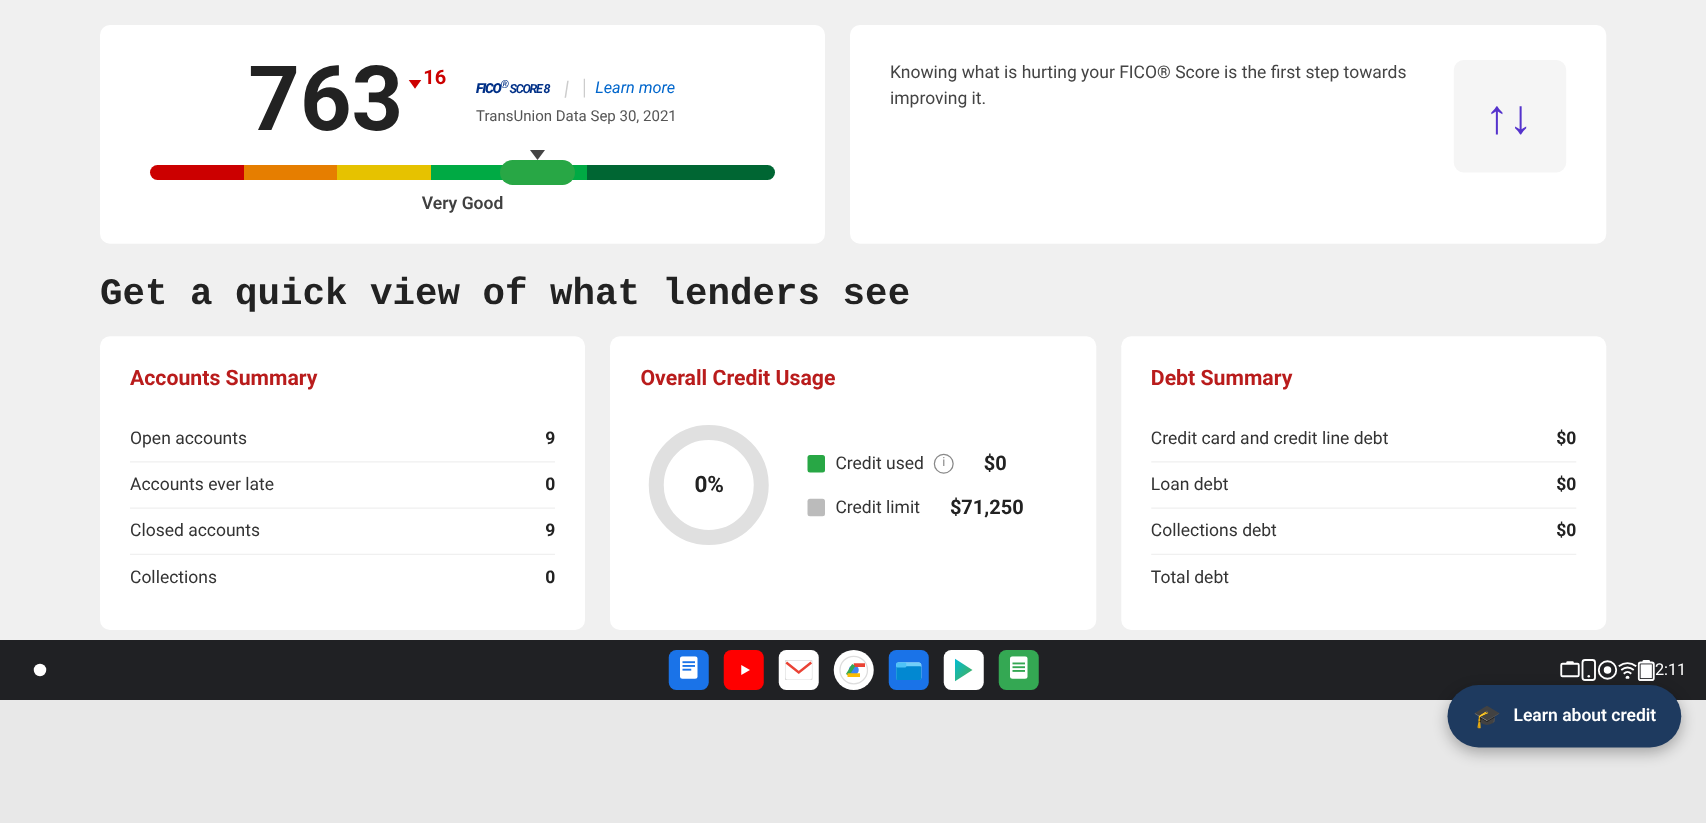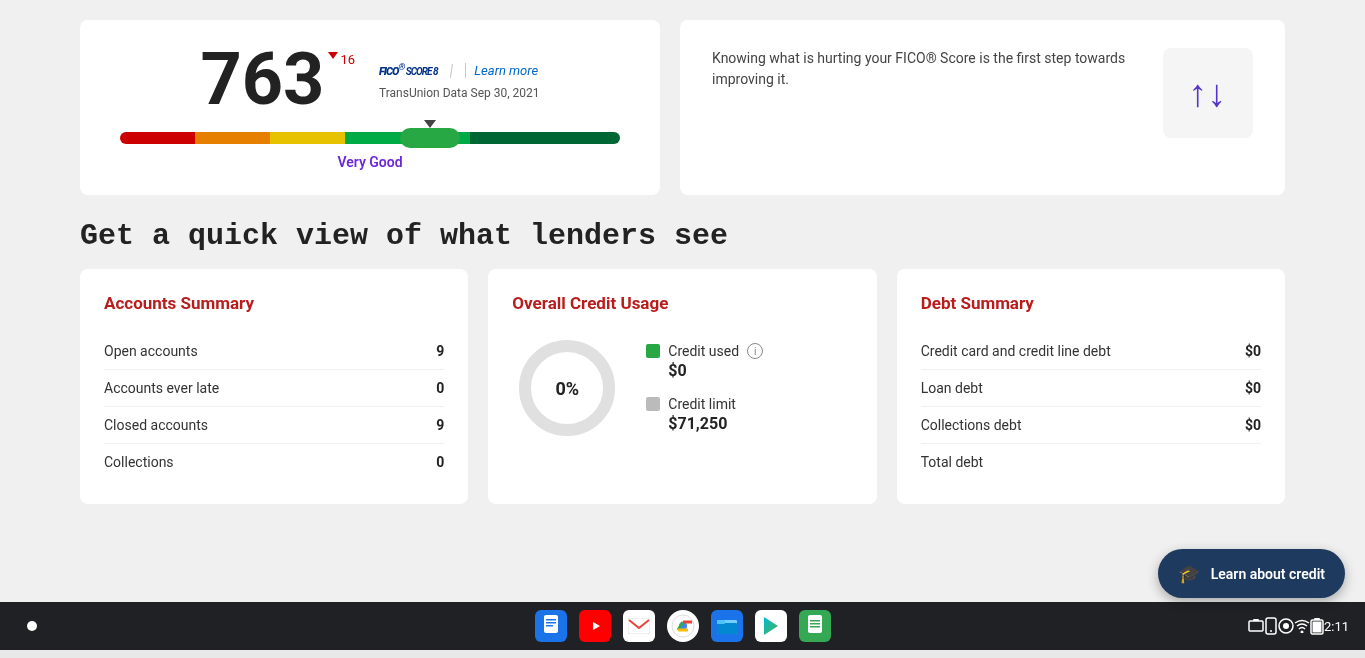--- a/index.html
+++ b/index.html
@@ -7,21 +7,21 @@
       font-family: -apple-system, BlinkMacSystemFont, 'Segoe UI', Roboto, sans-serif;
       background: #e8e8e8;
       width: 1365px;
       height: 658px;
       overflow: hidden;
     }
 
     .main-content {
       background: #f0f0f0;
       padding: 20px 80px 0 80px;
-      height: 602px;
+      height: 512px;
       overflow: hidden;
     }
 
     
     .top-cards {
       display: flex;
       gap: 20px;
       margin-bottom: 24px;
     }
 
@@ -50,24 +50,24 @@
 
     .score-number {
       font-size: 72px;
       font-weight: 700;
       color: #222;
       line-height: 1;
     }
 
     .score-change {
       display: flex;
-      align-items: flex-start;
+      align-items: flex-end;
       color: #cc0000;
-      font-size: 13px;
-      font-weight: 400;
+      font-size: 16px;
+      font-weight: 700;
       margin-top: 8px;
     }
 
     .score-change .arrow-down {
       width: 0;
       height: 0;
       border-left: 5px solid transparent;
       border-right: 5px solid transparent;
       border-top: 7px solid #cc0000;
       margin-right: 2px;
@@ -146,21 +146,21 @@
       border-right: 6px solid transparent;
       border-top: 8px solid #444;
     }
 
     .score-label {
       text-align: center;
       margin-top: 8px;
     }
 
     .very-good {
-      color: #6d28d9;
+      color: #404040;
       font-weight: 600;
       font-size: 14px;
     }
 
     
     .fico-helper-card {
       background: white;
       border-radius: 8px;
       padding: 28px 32px;
       flex: 1;
@@ -297,21 +297,21 @@
     }
 
     .credit-legend {
       display: flex;
       flex-direction: column;
       gap: 16px;
     }
 
     .legend-item {
       display: flex;
-      flex-direction: column;
+      flex-direction: row;
       gap: 2px;
     }
 
     .legend-label-row {
       display: flex;
       align-items: center;
       gap: 8px;
       font-size: 14px;
       color: #333;
     }

